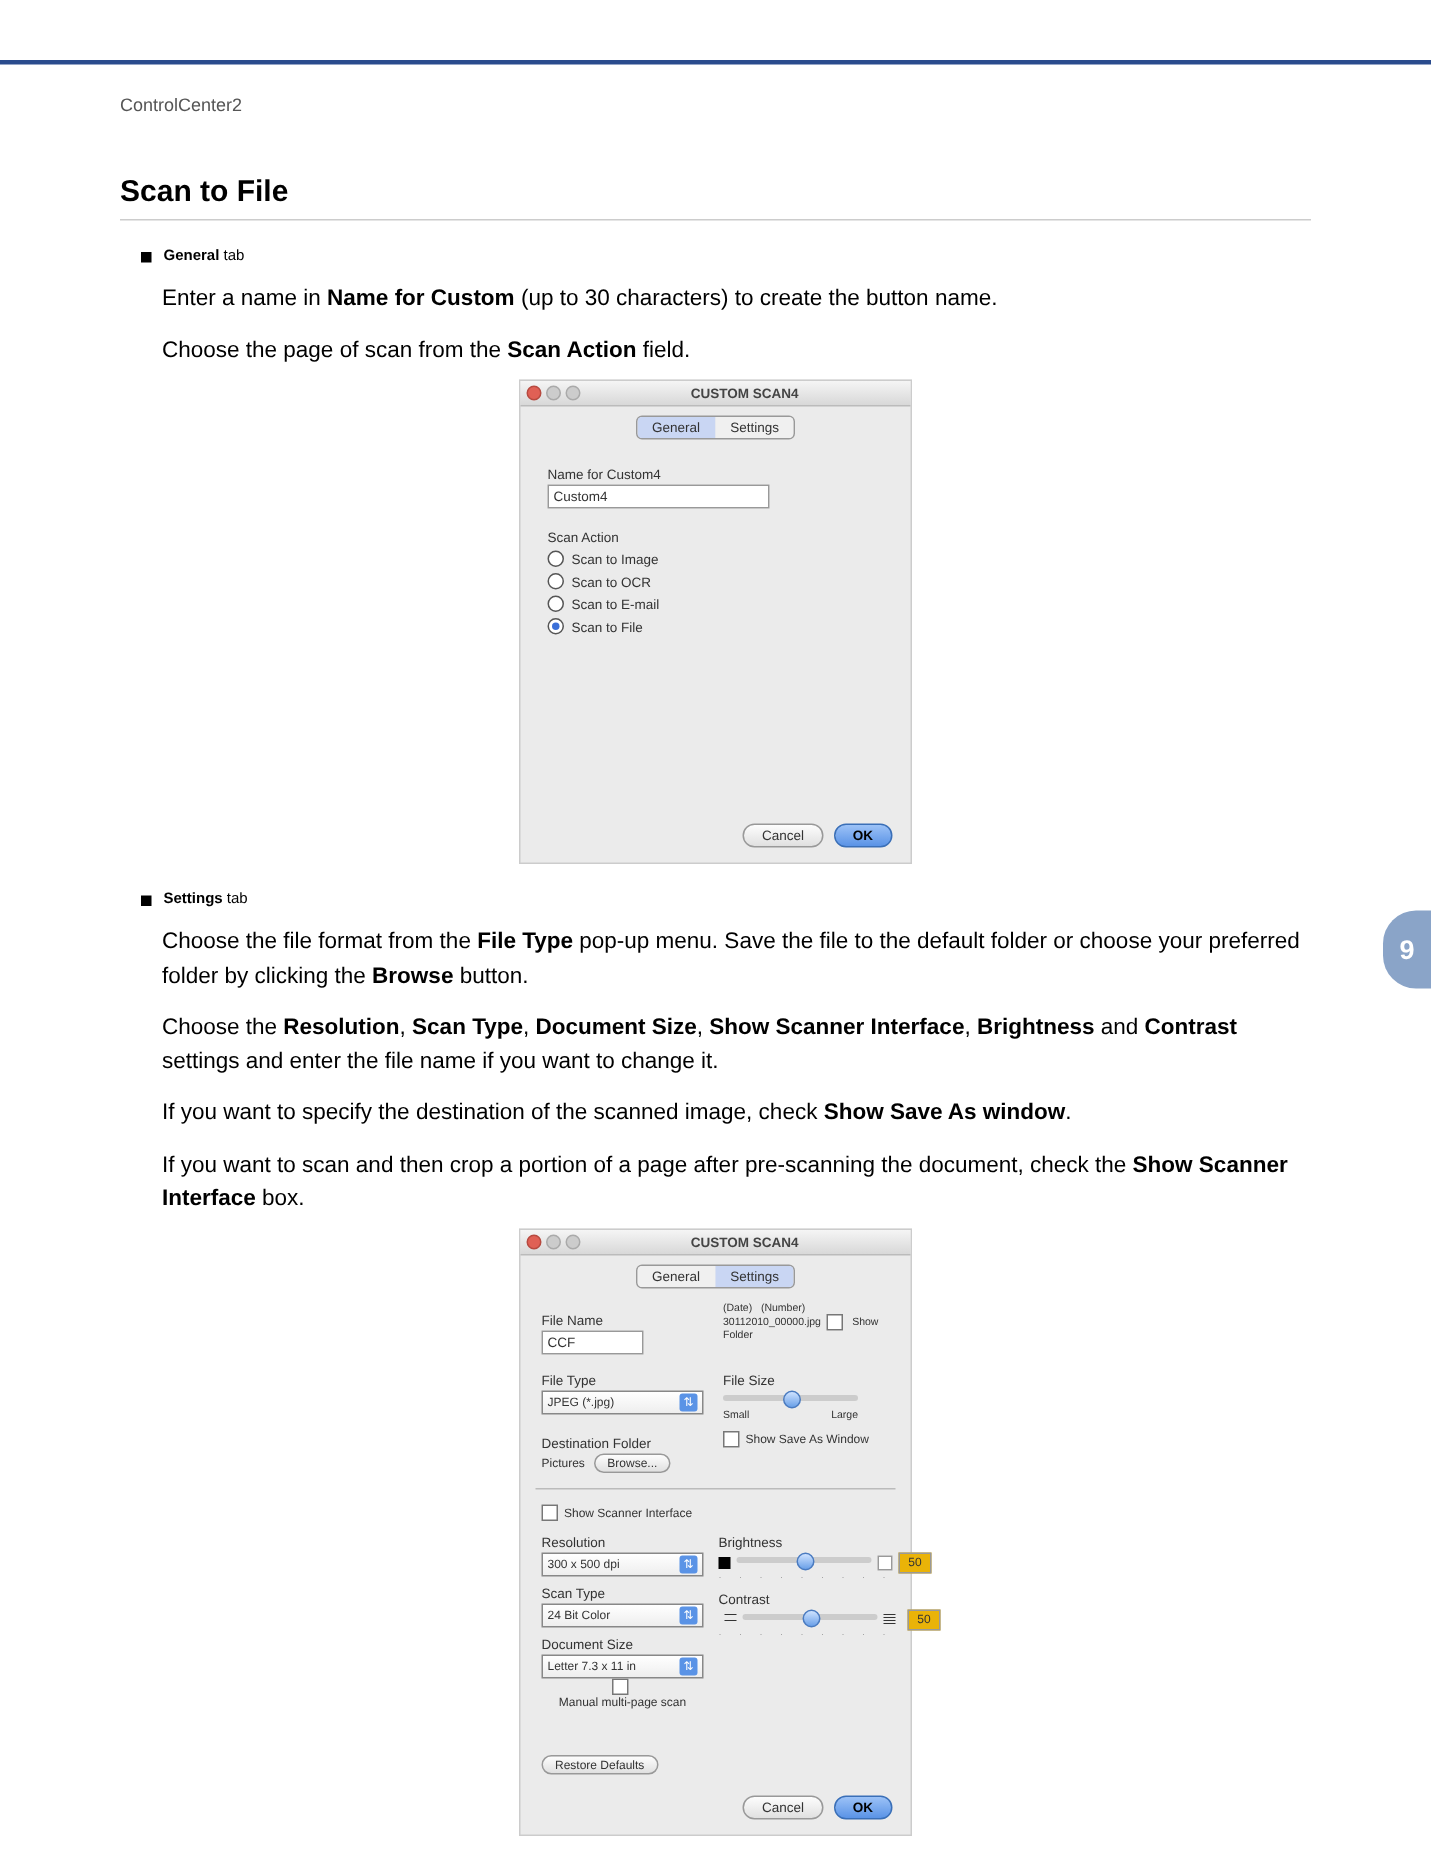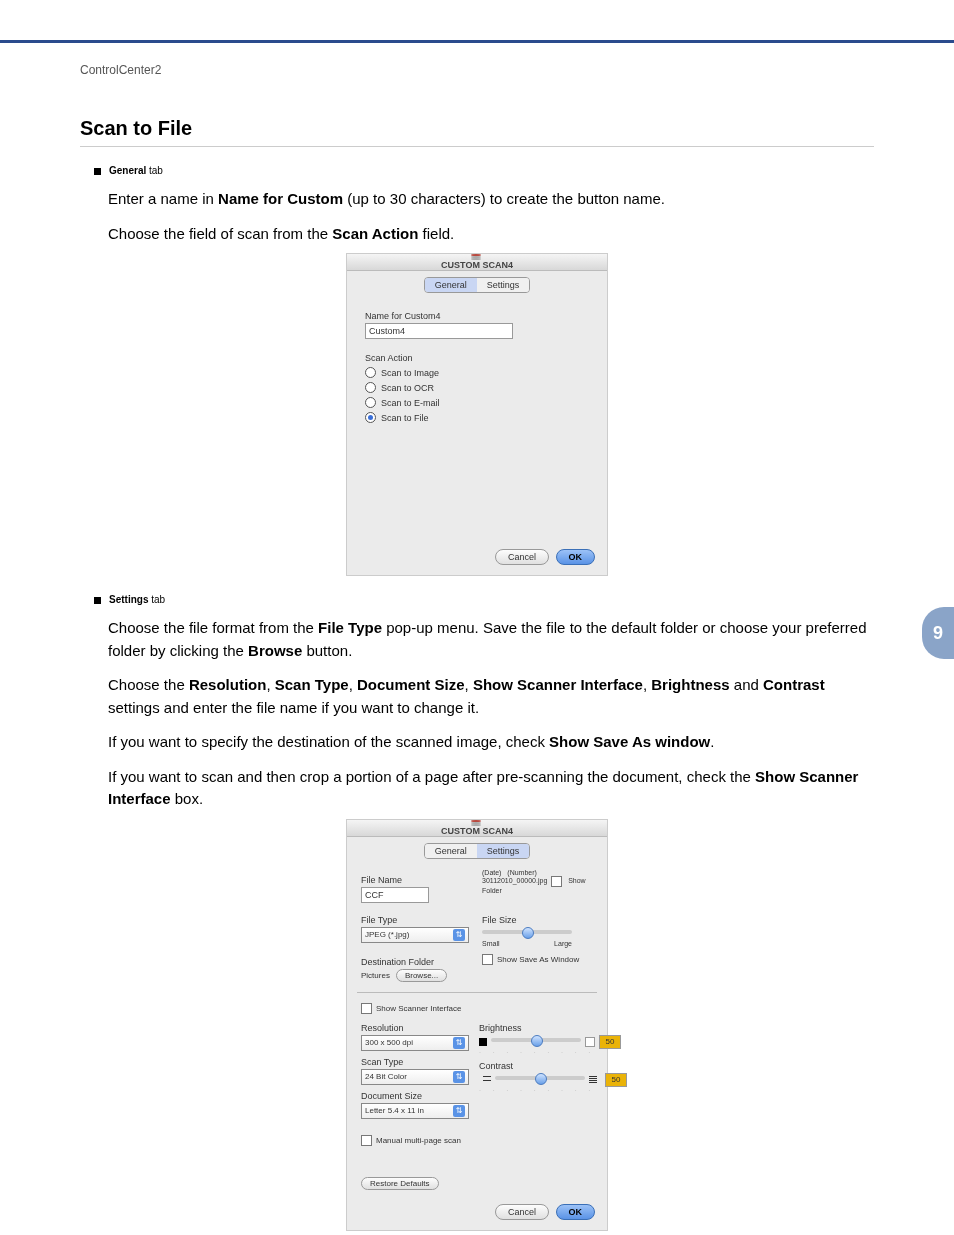--- a/index.html
+++ b/index.html
@@ -99,21 +99,20 @@
   font-size: 9px;
   color: #333;
 }
 .shot-titlebar {
   display: flex;
   align-items: center;
   height: 16px;
   padding: 0 4px;
   background: linear-gradient(#f5f5f5,#d8d8d8);
   border-bottom: 1px solid #bbb;
-  flex-direction: column;
 }
 .tl-dot { width:8px;height:8px;border-radius:50%;margin-right:3px;display:inline-block; }
 .tl-red{background:#e06055;border:1px solid #b74a40;}
 .tl-grey{background:#ccc;border:1px solid #aaa;}
 .shot-title { flex:1; text-align:center; font-size:9px; font-weight:bold; color:#444;}
 .tabs-row { text-align:center; padding:6px 0 2px; }
 .tab-seg {
   display:inline-flex; border:1px solid #999; border-radius:4px; overflow:hidden; font-size:9px;
 }
 .tab-seg span { padding:2px 10px; background:#f0f0f0;}
@@ -179,21 +178,21 @@
       <span class="bullet"></span>
       <span>
         <b>General</b><span> tab</span>
       </span>
     </div>
 
     <p class="para">
       <span>Enter a name in </span><b>Name for Custom</b><span> (up to 30 characters) to create the button name.</span>
     </p>
     <p class="para">
-      <span>Choose the field of scan from the </span><b>Scan Action</b><span> field.</span>
+      <span>Choose the page of scan from the </span><b>Scan Action</b><span> field.</span>
     </p>
 
     <div class="shot">
       <div class="shot-titlebar">
         <span class="tl-dot tl-red"></span>
         <span class="tl-dot tl-grey"></span>
         <span class="tl-dot tl-grey"></span>
         <div class="shot-title">CUSTOM SCAN4</div>
       </div>
       <div class="tabs-row">
@@ -331,24 +330,24 @@
               <span>300 x 500 dpi</span>
                 <span class="arrow">⇅</span>
             </div>
             <div class="lbl">Scan Type</div>
             <div class="combo">
               <span>24 Bit Color</span>
                 <span class="arrow">⇅</span>
             </div>
             <div class="lbl">Document Size</div>
             <div class="combo">
-              <span>Letter 5.4 x 11 in</span>
+              <span>Letter 7.3 x 11 in</span>
                 <span class="arrow">⇅</span>
             </div>
-            <div class="check-row" style="margin-top:16px;">
+            <div class="check-row" style="margin-top:0;flex-direction:column;">
               <span class="chk"></span>
                 <span>Manual multi-page scan</span>
             </div>
           </div>
           <div class="col">
             <div class="lbl">Brightness</div>
             <div class="sl-row">
               <span class="sl-icon-dark"></span>
               <div class="slider-track">
                   <div class="slider-knob" style="left:40px;"></div>

